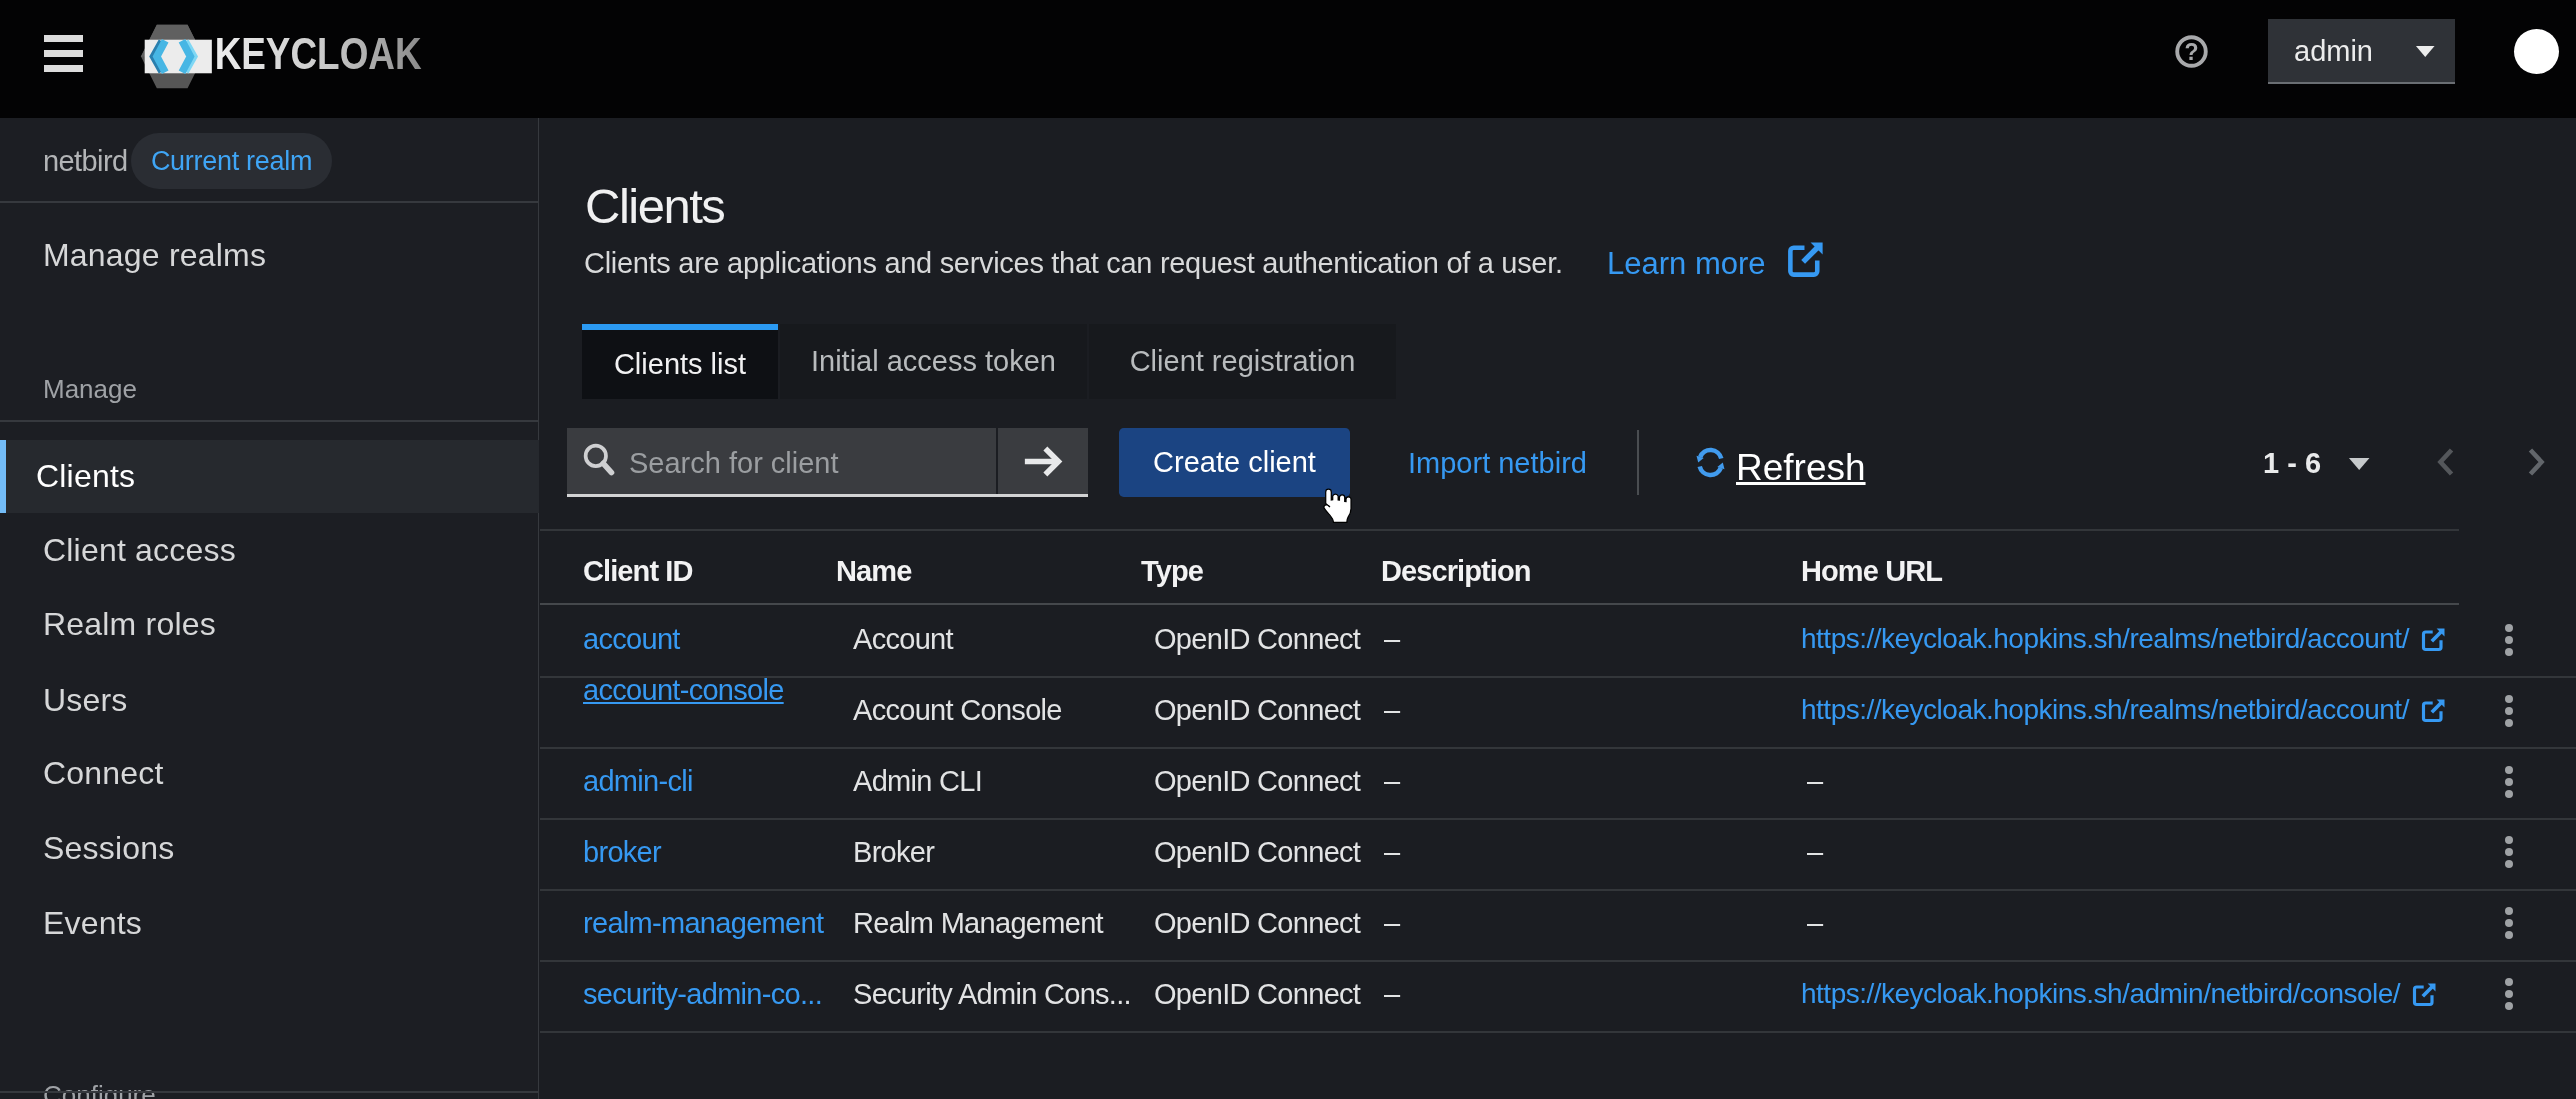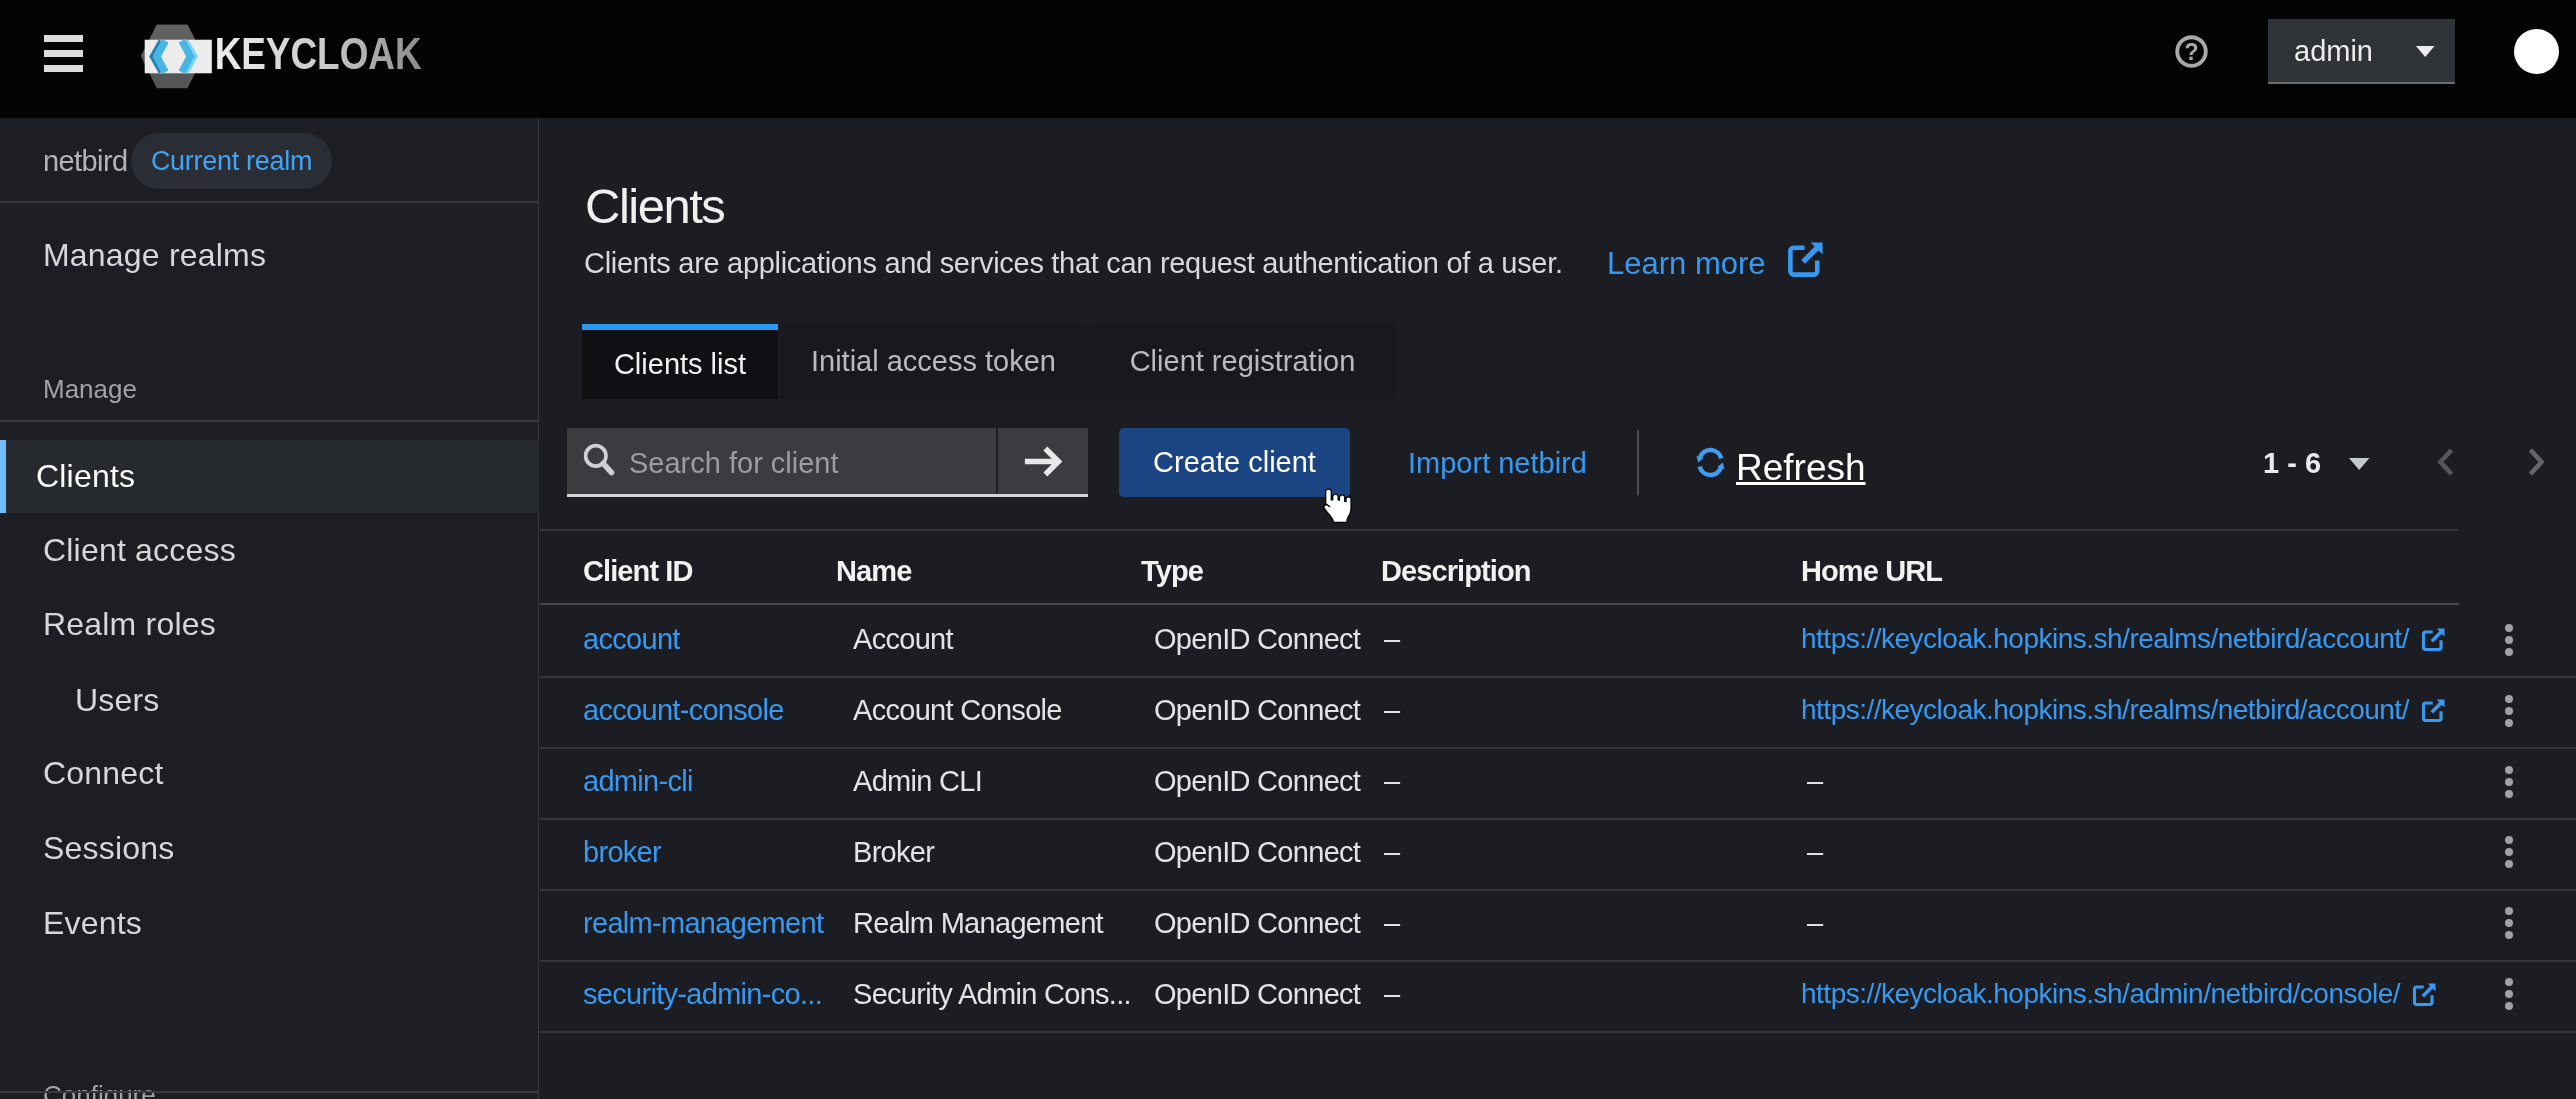--- a/index.html
+++ b/index.html
@@ -73,21 +73,21 @@
   <div id="realmname">netbird</div>
   <div id="realmpill">Current realm</div>
   <div class="sdiv" style="top:83px;"></div>
   <div class="navitem" style="top:119px;">Manage realms</div>
   <div class="navlabel" style="top:256px;">Manage</div>
   <div class="sdiv" style="top:302px;"></div>
   <div id="current"></div>
   <div class="navitem" style="top:340px; left:36px; color:#fff;">Clients</div>
   <div class="navitem" style="top:414px;">Client access</div>
   <div class="navitem" style="top:488px;">Realm roles</div>
-  <div class="navitem" style="top:564px;margin-left:32px;">Users</div>
+  <div class="navitem" style="top:564px;">Users</div>
   <div class="navitem" style="top:637px;">Connect</div>
   <div class="navitem" style="top:712px;">Sessions</div>
   <div class="navitem" style="top:787px;">Events</div>
   <div class="navlabel" style="top:962px;">Configure</div>
   <div class="sdiv" style="top:973px;"></div>
 </div>
 
 <div id="main">
   <div id="h1">Clients</div>
   <div id="desc">Clients are applications and services that can request authentication of a user.</div>
@@ -127,21 +127,21 @@
     <div class="td" style="top:505px; left:313px;">Account</div>
     <div class="td" style="top:505px; left:614px;">OpenID Connect</div>
     <div class="td" style="top:505px; left:844px;">–</div>
     <div class="tdl homeurl" style="top:505px; left:1261px;">https://keycloak.hopkins.sh/realms/netbird/account/<svg class="ext" viewBox="0 0 32 32">
           <path d="M24 17.5v8a2.5 2.5 0 0 1-2.5 2.5h-15A2.5 2.5 0 0 1 4 25.5v-15A2.5 2.5 0 0 1 6.5 8h8" fill="none" stroke="#3699f2" stroke-width="3.6"></path>
           <path d="M19 4h9v9z" fill="#3699f2"></path>
           <path d="M24.2 7.8 13.5 18.5" stroke="#3699f2" stroke-width="4.2" fill="none"></path>
         </svg></div>
     <div class="tline" style="top:558px; left:0; width:2036px;"></div>
 
-    <div class="tdl" style="top:576px; left:43px;">account-console</div>
+    <div class="tdl" style="top:556px; left:43px;text-decoration:underline;">account-console</div>
     <div class="td" style="top:576px; left:313px;">Account Console</div>
     <div class="td" style="top:576px; left:614px;">OpenID Connect</div>
     <div class="td" style="top:576px; left:844px;">–</div>
     <div class="tdl homeurl" style="top:576px; left:1261px;">https://keycloak.hopkins.sh/realms/netbird/account/<svg class="ext" viewBox="0 0 32 32">
           <path d="M24 17.5v8a2.5 2.5 0 0 1-2.5 2.5h-15A2.5 2.5 0 0 1 4 25.5v-15A2.5 2.5 0 0 1 6.5 8h8" fill="none" stroke="#3699f2" stroke-width="3.6"></path>
           <path d="M19 4h9v9z" fill="#3699f2"></path>
           <path d="M24.2 7.8 13.5 18.5" stroke="#3699f2" stroke-width="4.2" fill="none"></path>
         </svg></div>
     <div class="tline" style="top:629px; left:0; width:2036px;"></div>
 

